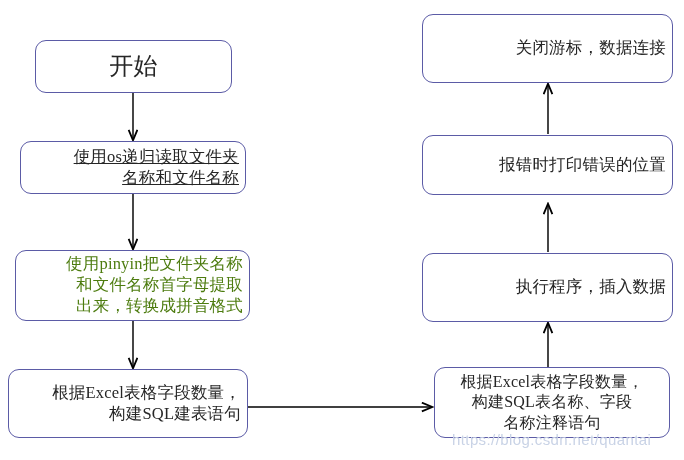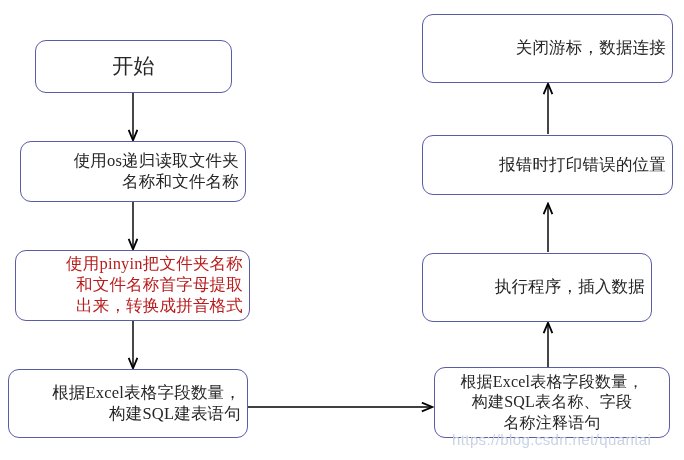--- a/index.html
+++ b/index.html
@@ -29,21 +29,21 @@
     line-height: 1.26;
     padding: 2px 6px;
     white-space: pre-line;
     letter-spacing: 0.2px;
   }
   .node-text {
     display: block;
     width: 100%;
     white-space: pre-line;
   }
-  .fs-start { font-size: 21px; }
+  .fs-start { font-size: 24px; }
   .fs-body  { font-size: 16.5px; text-align: right; }
   .fs-body2 { font-size: 16px; }
 
   
   #edges {
     position: absolute;
     left: 0;
     top: 0;
     width: 684px;
     height: 460px;
@@ -76,30 +76,30 @@
         <line x1="133" y1="321" x2="133" y2="368" stroke="#000000" marker-end="url(#arrowhead)"></line>
         <line x1="248" y1="407" x2="432" y2="407" stroke="#000000" marker-end="url(#arrowhead)"></line>
         <line x1="548" y1="374" x2="548" y2="323" stroke="#000000" marker-end="url(#arrowhead)"></line>
         <line x1="548" y1="252" x2="548" y2="204" stroke="#000000" marker-end="url(#arrowhead)"></line>
         <line x1="548" y1="134" x2="548" y2="84" stroke="#000000" marker-end="url(#arrowhead)"></line>
       </g>
   </svg>
 
   <div id="node-layer">
       <div class="node fs-start" style="left: 35px; top: 40px; width: 197px; height: 53px; border-color: rgb(91, 91, 166); background: rgb(255, 255, 255); color: rgb(38, 38, 38);"><span class="node-text">开始</span></div>
-      <div class="node fs-body" style="left: 20px; top: 141px; width: 226px; height: 61px; border-color: rgb(91, 91, 166); background: rgb(255, 255, 255); color: rgb(38, 38, 38);"><span class="node-text">使用os递归读取文件夹
+      <div class="node fs-body" style="left: 20px; top: 141px; width: 226px; height: 53px; border-color: rgb(91, 91, 166); background: rgb(255, 255, 255); color: rgb(38, 38, 38); text-decoration: underline;"><span class="node-text">使用os递归读取文件夹
 名称和文件名称</span></div>
-      <div class="node fs-body" style="left: 15px; top: 250px; width: 235px; height: 71px; border-color: rgb(91, 91, 166); background: rgb(255, 255, 255); color: #b91c1c;"><span class="node-text">使用pinyin把文件夹名称
+      <div class="node fs-body" style="left: 15px; top: 250px; width: 235px; height: 71px; border-color: rgb(91, 91, 166); background: rgb(255, 255, 255); color: #4d7c0f;"><span class="node-text">使用pinyin把文件夹名称
 和文件名称首字母提取
 出来，转换成拼音格式</span></div>
       <div class="node fs-body" style="left: 8px; top: 369px; width: 240px; height: 69px; border-color: rgb(91, 91, 166); background: rgb(255, 255, 255); color: rgb(38, 38, 38);"><span class="node-text">根据Excel表格字段数量，
 构建SQL建表语句</span></div>
       <div class="node fs-body2" style="left: 434px; top: 367px; width: 236px; height: 71px; border-color: rgb(91, 91, 166); background: rgb(255, 255, 255); color: rgb(38, 38, 38);"><span class="node-text">根据Excel表格字段数量，
 构建SQL表名称、字段
 名称注释语句</span></div>
-      <div class="node fs-body" style="left: 422px; top: 253px; width: 230px; height: 69px; border-color: rgb(91, 91, 166); background: rgb(255, 255, 255); color: rgb(38, 38, 38);"><span class="node-text">执行程序，插入数据</span></div>
+      <div class="node fs-body" style="left: 422px; top: 253px; width: 251px; height: 69px; border-color: rgb(91, 91, 166); background: rgb(255, 255, 255); color: rgb(38, 38, 38);"><span class="node-text">执行程序，插入数据</span></div>
       <div class="node fs-body" style="left: 422px; top: 135px; width: 251px; height: 60px; border-color: rgb(91, 91, 166); background: rgb(255, 255, 255); color: rgb(38, 38, 38);"><span class="node-text">报错时打印错误的位置</span></div>
       <div class="node fs-body" style="left: 422px; top: 14px; width: 251px; height: 69px; border-color: rgb(91, 91, 166); background: rgb(255, 255, 255); color: rgb(38, 38, 38);"><span class="node-text">关闭游标，数据连接</span></div>
     </div>
 
   <div class="watermark" style="left: 452px; top: 431px;">https://blog.csdn.net/quantai</div>
 
 </div>
 
 </body></html>

